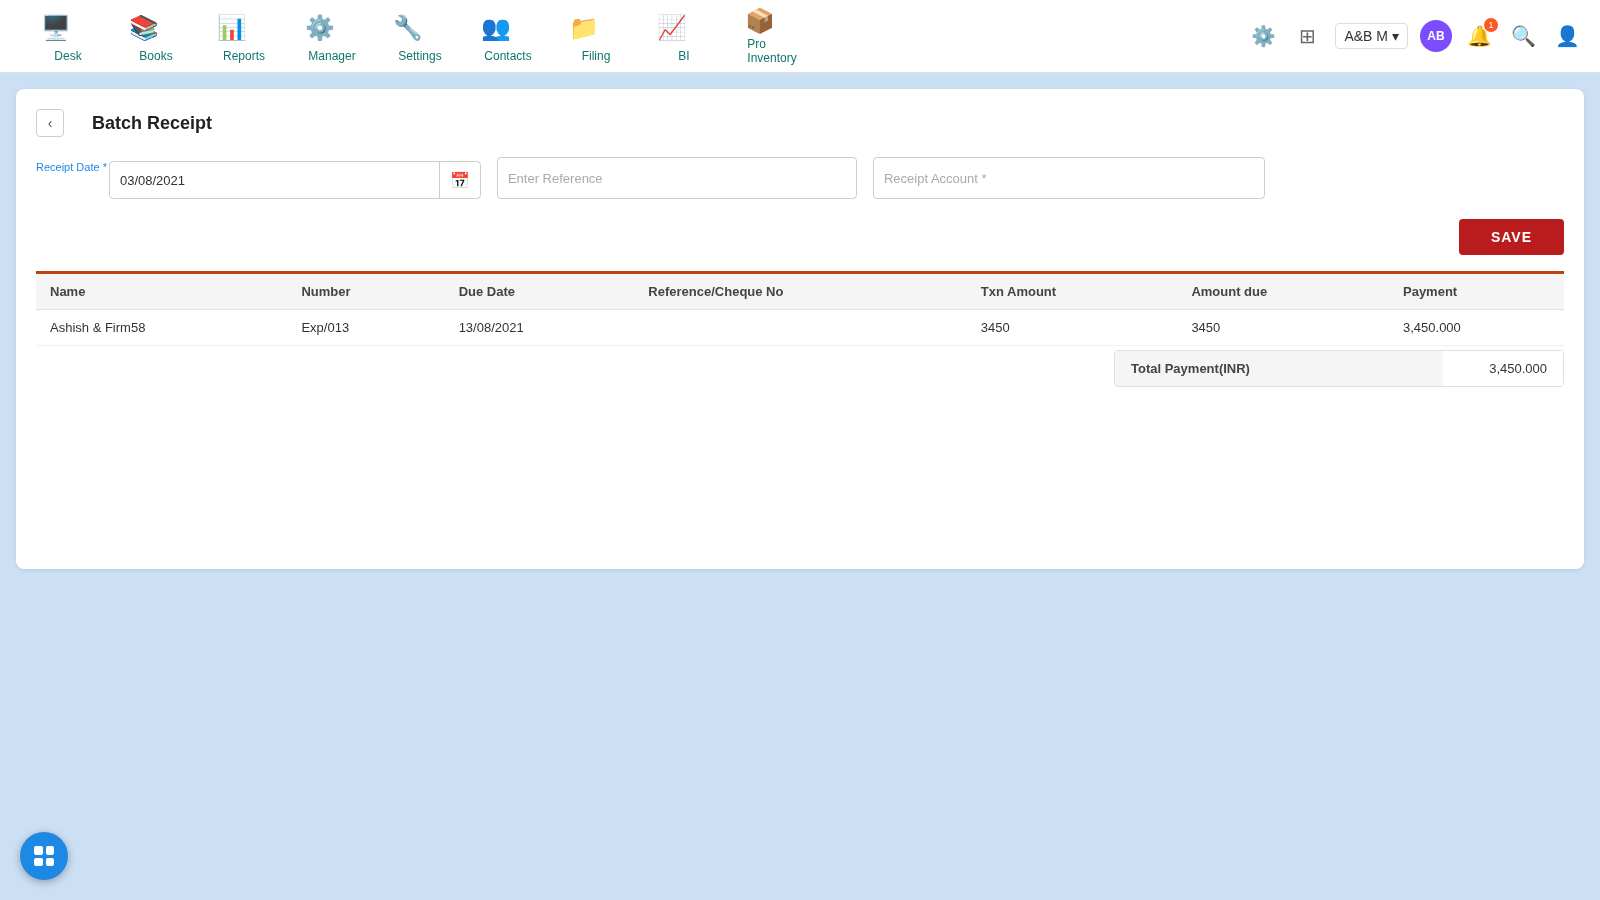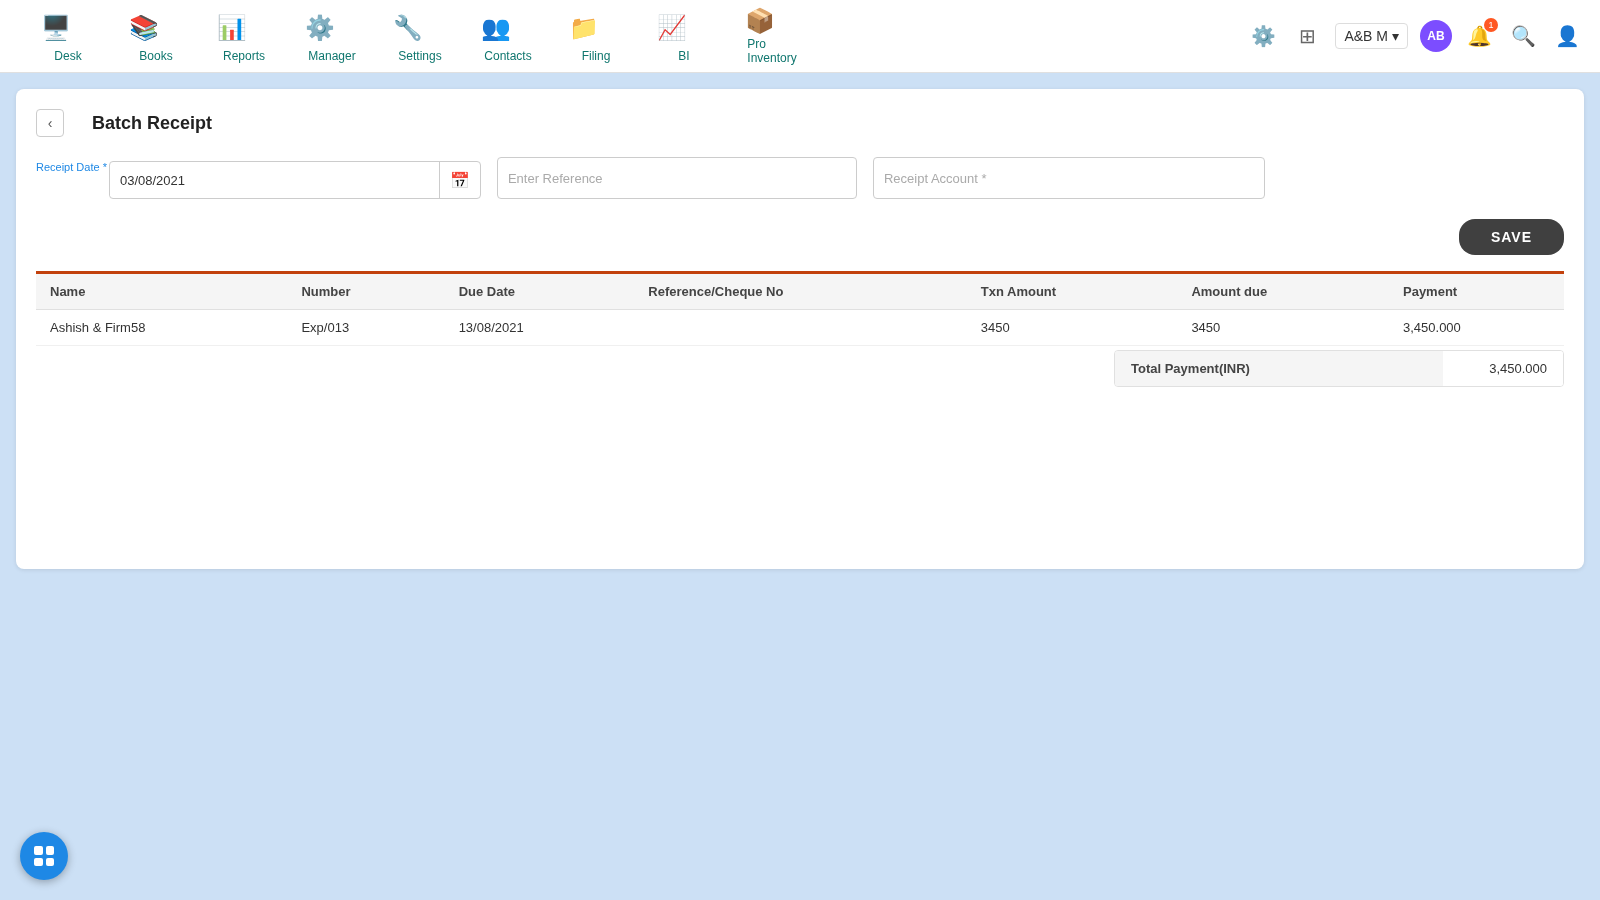--- a/index.html
+++ b/index.html
@@ -204,24 +204,24 @@
       align-items: center;
     }
 
     
     .save-btn-row {
       display: flex;
       justify-content: flex-end;
       margin-bottom: 16px;
     }
     .save-btn {
-      background: #404040;
+      background: #b91c1c;
       color: white;
       border: none;
-      border-radius: 16px;
+      border-radius: 4px;
       padding: 10px 32px;
       font-size: 14px;
       font-weight: bold;
       cursor: pointer;
       letter-spacing: 1px;
     }
 
     
     .data-table {
       width: 100%;

